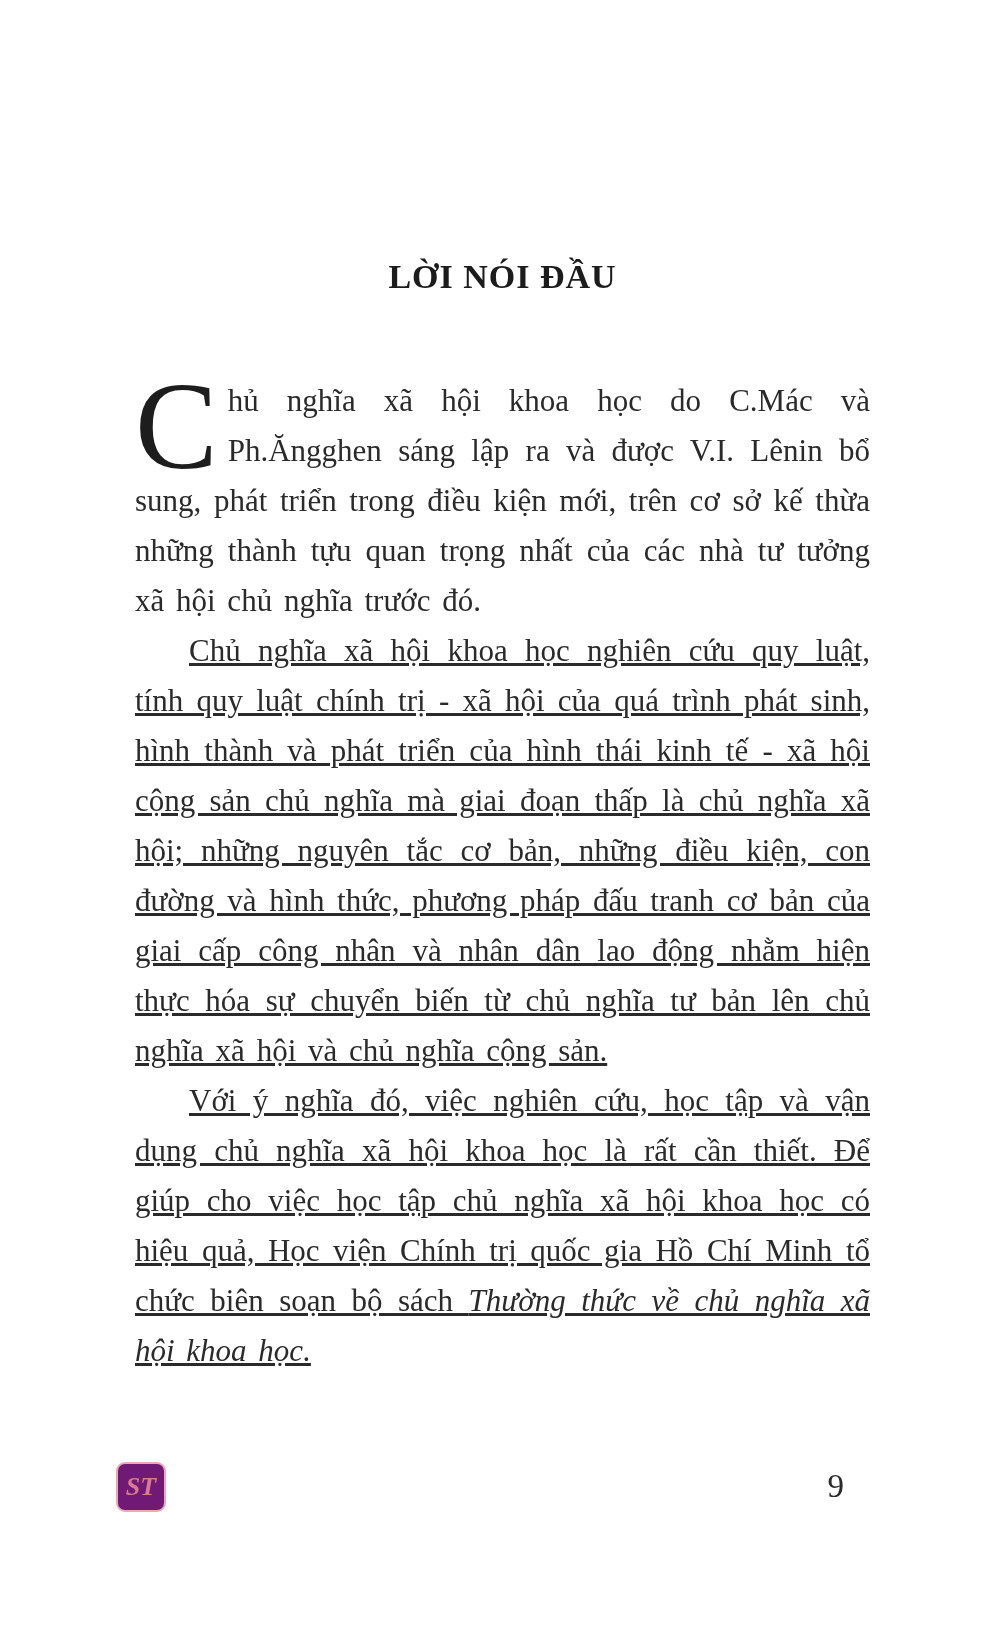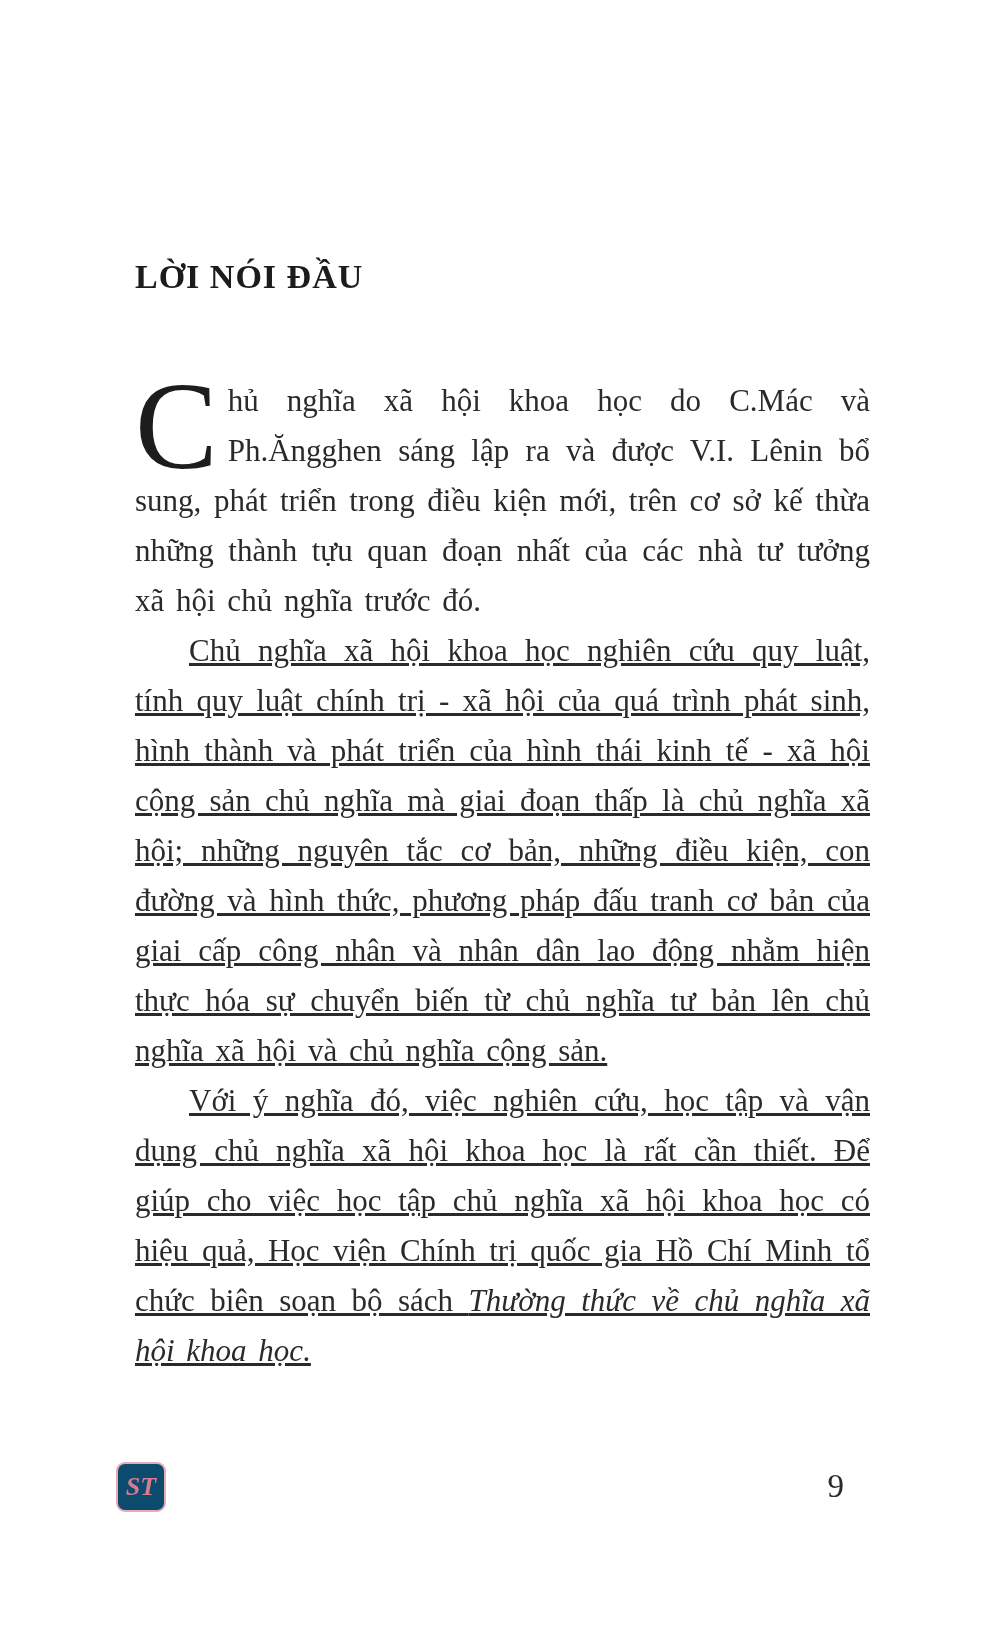--- a/index.html
+++ b/index.html
@@ -17,21 +17,21 @@
     overflow: hidden;
   }
   .content {
     position: absolute;
     left: 135px;
     width: 735px;
     top: 258px;
   }
   .title {
     margin: 0 0 80px 0;
-    text-align: left;
+    text-align: center;
     font-size: 34px;
     font-weight: bold;
     letter-spacing: 1px;
     color: #1c1c1c;
   }
   .para {
     margin: 0;
     font-size: 31px;
     line-height: 50px;
     text-align: justify;
@@ -62,21 +62,21 @@
     border: 2px solid #e9aab6;
     border-radius: 9px;
     display: flex;
     align-items: center;
     justify-content: center;
     color: #d97b90;
     font-size: 26px;
     font-style: italic;
     font-weight: bold;
     font-family: "Liberation Serif", serif;
-    background: #0c4a6e;
+    background: #701a75;
   }
   .page-number {
     position: absolute;
     right: 158px;
     top: 1468px;
     font-size: 33px;
     color: #2a2a2a;
     font-family: "Liberation Serif", serif;
   }
   .clearfix::after {
@@ -87,21 +87,21 @@
 </style>
 </head>
 <body>
 
 <div class="page">
 
   <div class="content">
 
     <h1 class="title">LỜI NÓI ĐẦU</h1>
 
-    <p class="para clearfix"><span class="dropcap">C</span><span>hủ nghĩa xã hội khoa học do C.Mác và Ph.Ăngghen sáng lập ra và được V.I. Lênin bổ sung, phát triển trong điều kiện mới, trên cơ sở kế thừa những thành tựu quan đoạn nhất của các nhà tư tưởng xã hội chủ nghĩa trước đó.</span></p>
+    <p class="para clearfix"><span class="dropcap">C</span><span>hủ nghĩa xã hội khoa học do C.Mác và Ph.Ăngghen sáng lập ra và được V.I. Lênin bổ sung, phát triển trong điều kiện mới, trên cơ sở kế thừa những thành tựu quan trọng nhất của các nhà tư tưởng xã hội chủ nghĩa trước đó.</span></p>
 
     <p class="para indent">Chủ nghĩa xã hội khoa học nghiên cứu quy luật, tính quy luật chính trị - xã hội của quá trình phát sinh, hình thành và phát triển của hình thái kinh tế - xã hội cộng sản chủ nghĩa mà giai đoạn thấp là chủ nghĩa xã hội; những nguyên tắc cơ bản, những điều kiện, con đường và hình thức, phương pháp đấu tranh cơ bản của giai cấp công nhân và nhân dân lao động nhằm hiện thực hóa sự chuyển biến từ chủ nghĩa tư bản lên chủ nghĩa xã hội và chủ nghĩa cộng sản.</p>
 
     <p class="para indent"><span>Với ý nghĩa đó, việc nghiên cứu, học tập và vận dụng chủ nghĩa xã hội khoa học là rất cần thiết. Để giúp cho việc học tập chủ nghĩa xã hội khoa học có hiệu quả, Học viện Chính trị quốc gia Hồ Chí Minh tổ chức biên soạn bộ sách </span><span class="italic">Thường thức về chủ nghĩa xã hội khoa học.</span></p>
 
   </div>
 
   <div class="footer-logo">
     <span>ST</span>
   </div>

